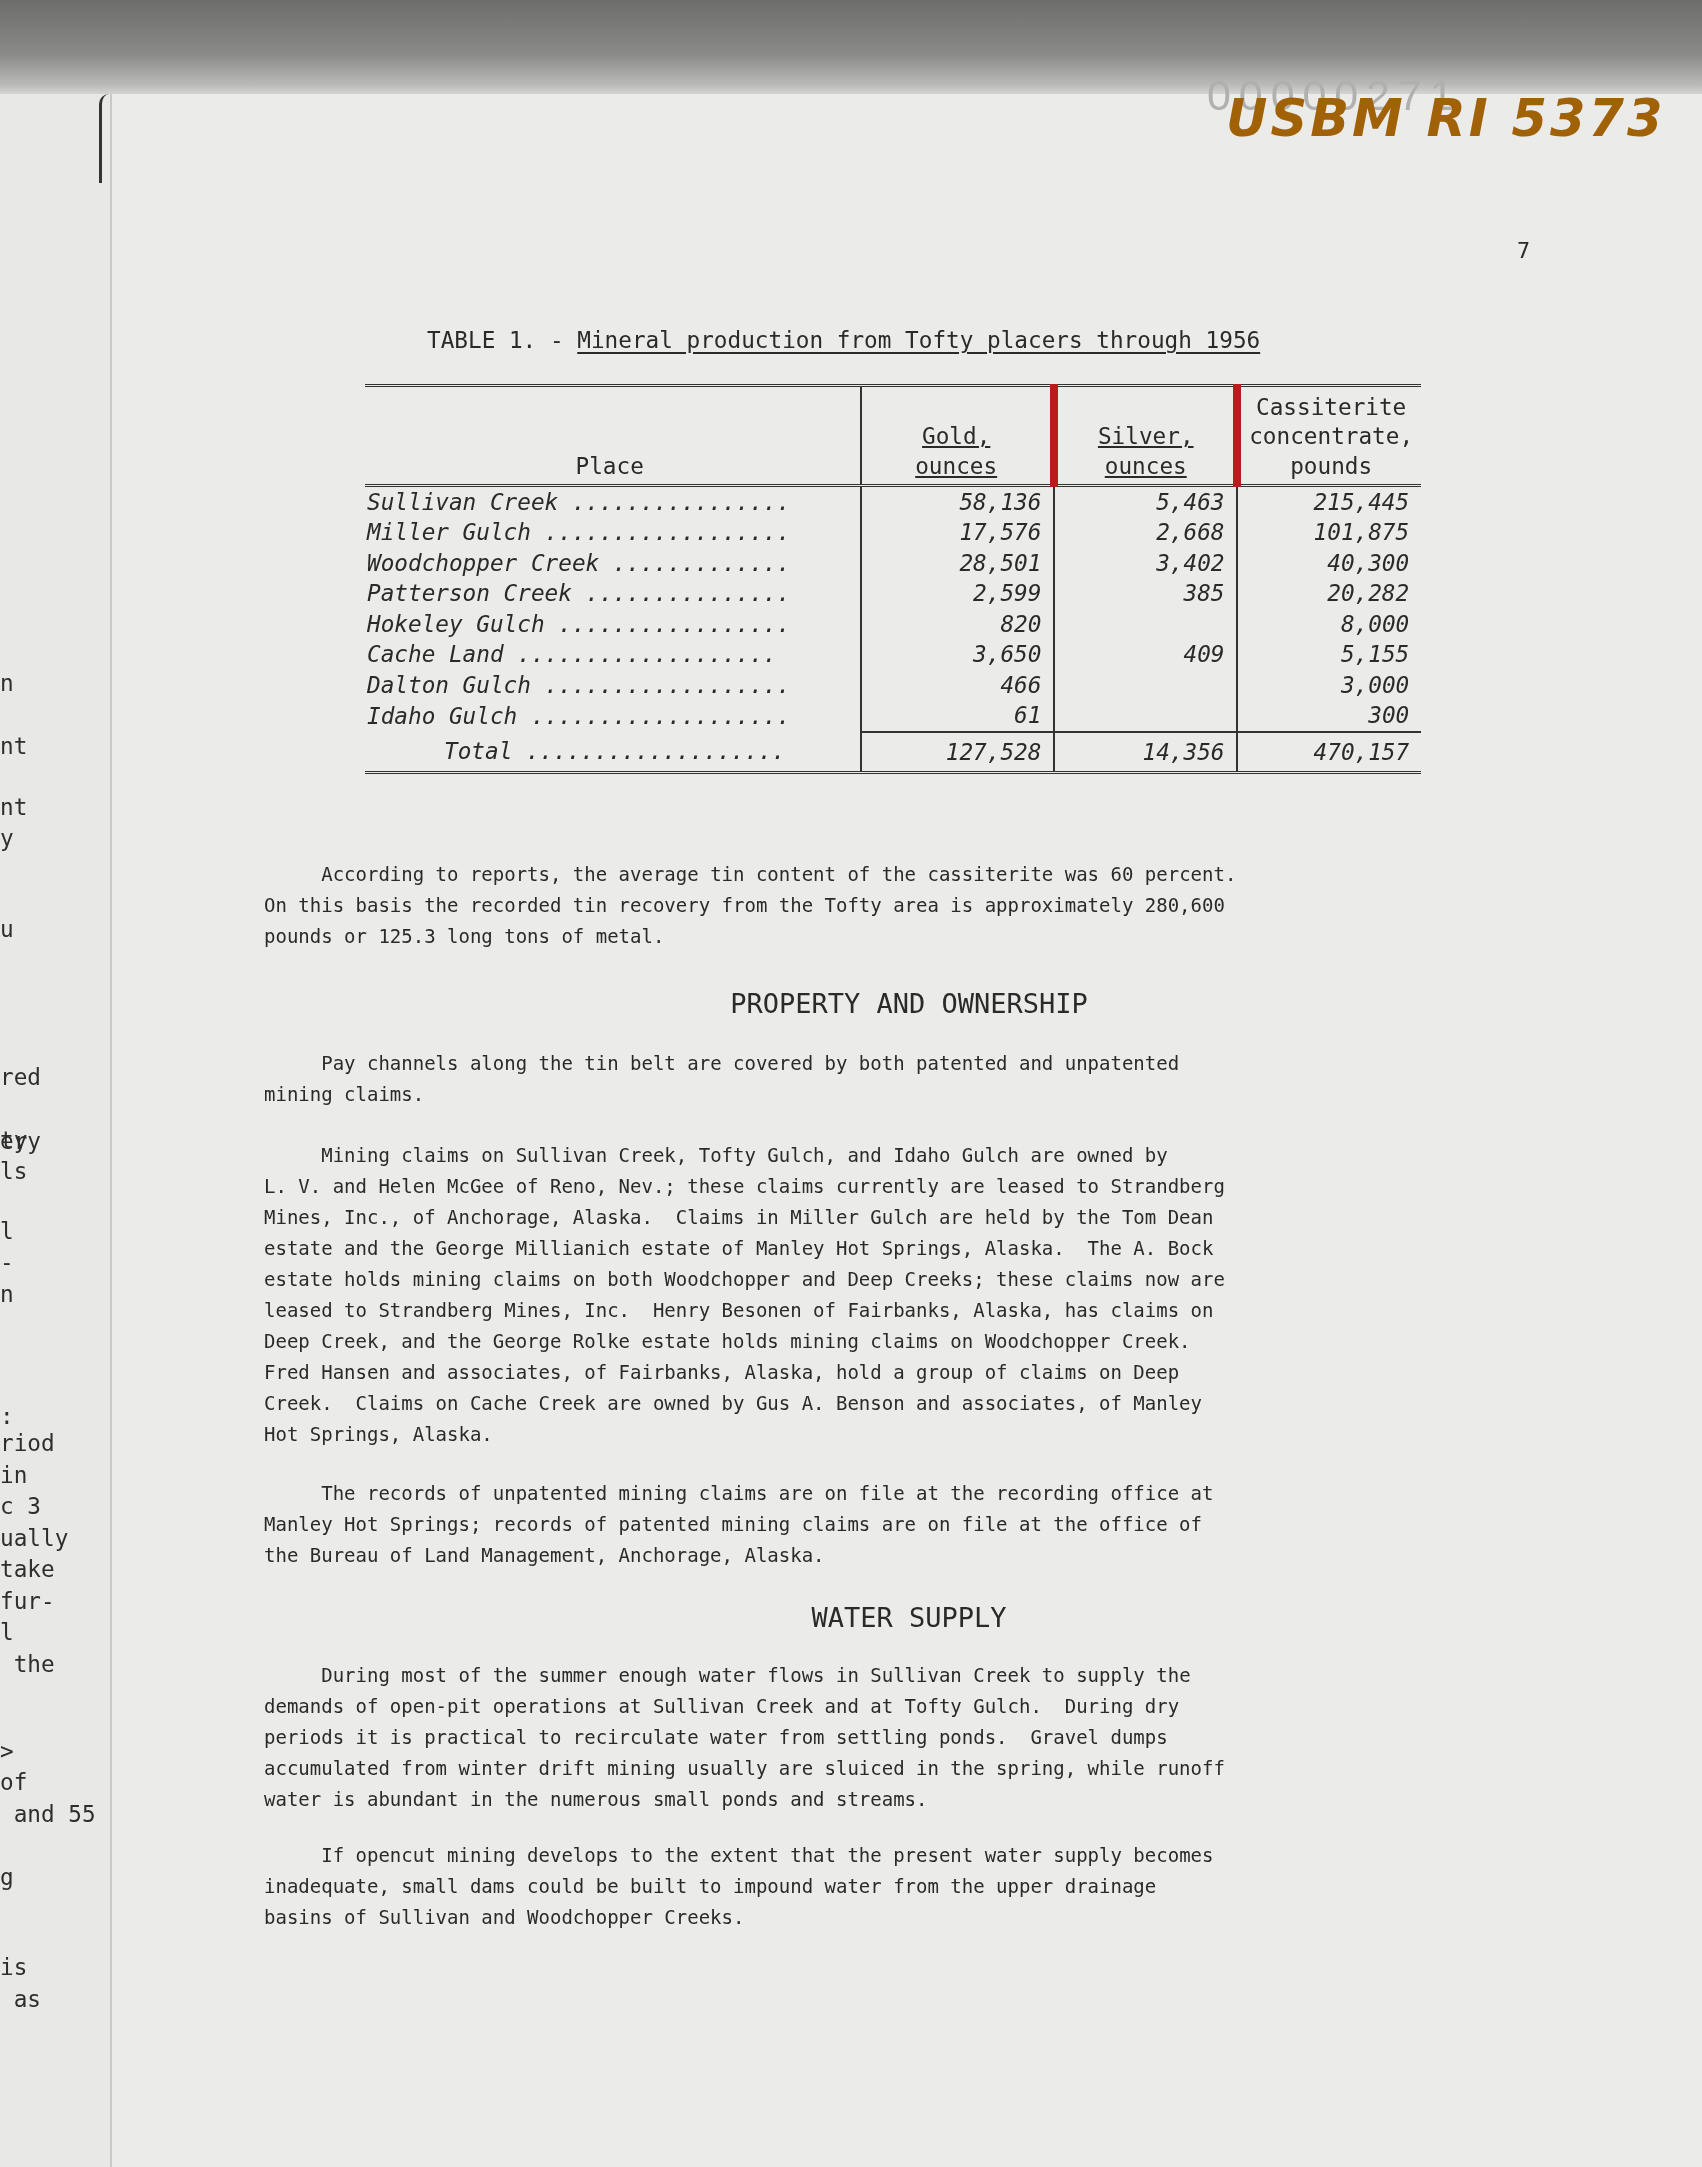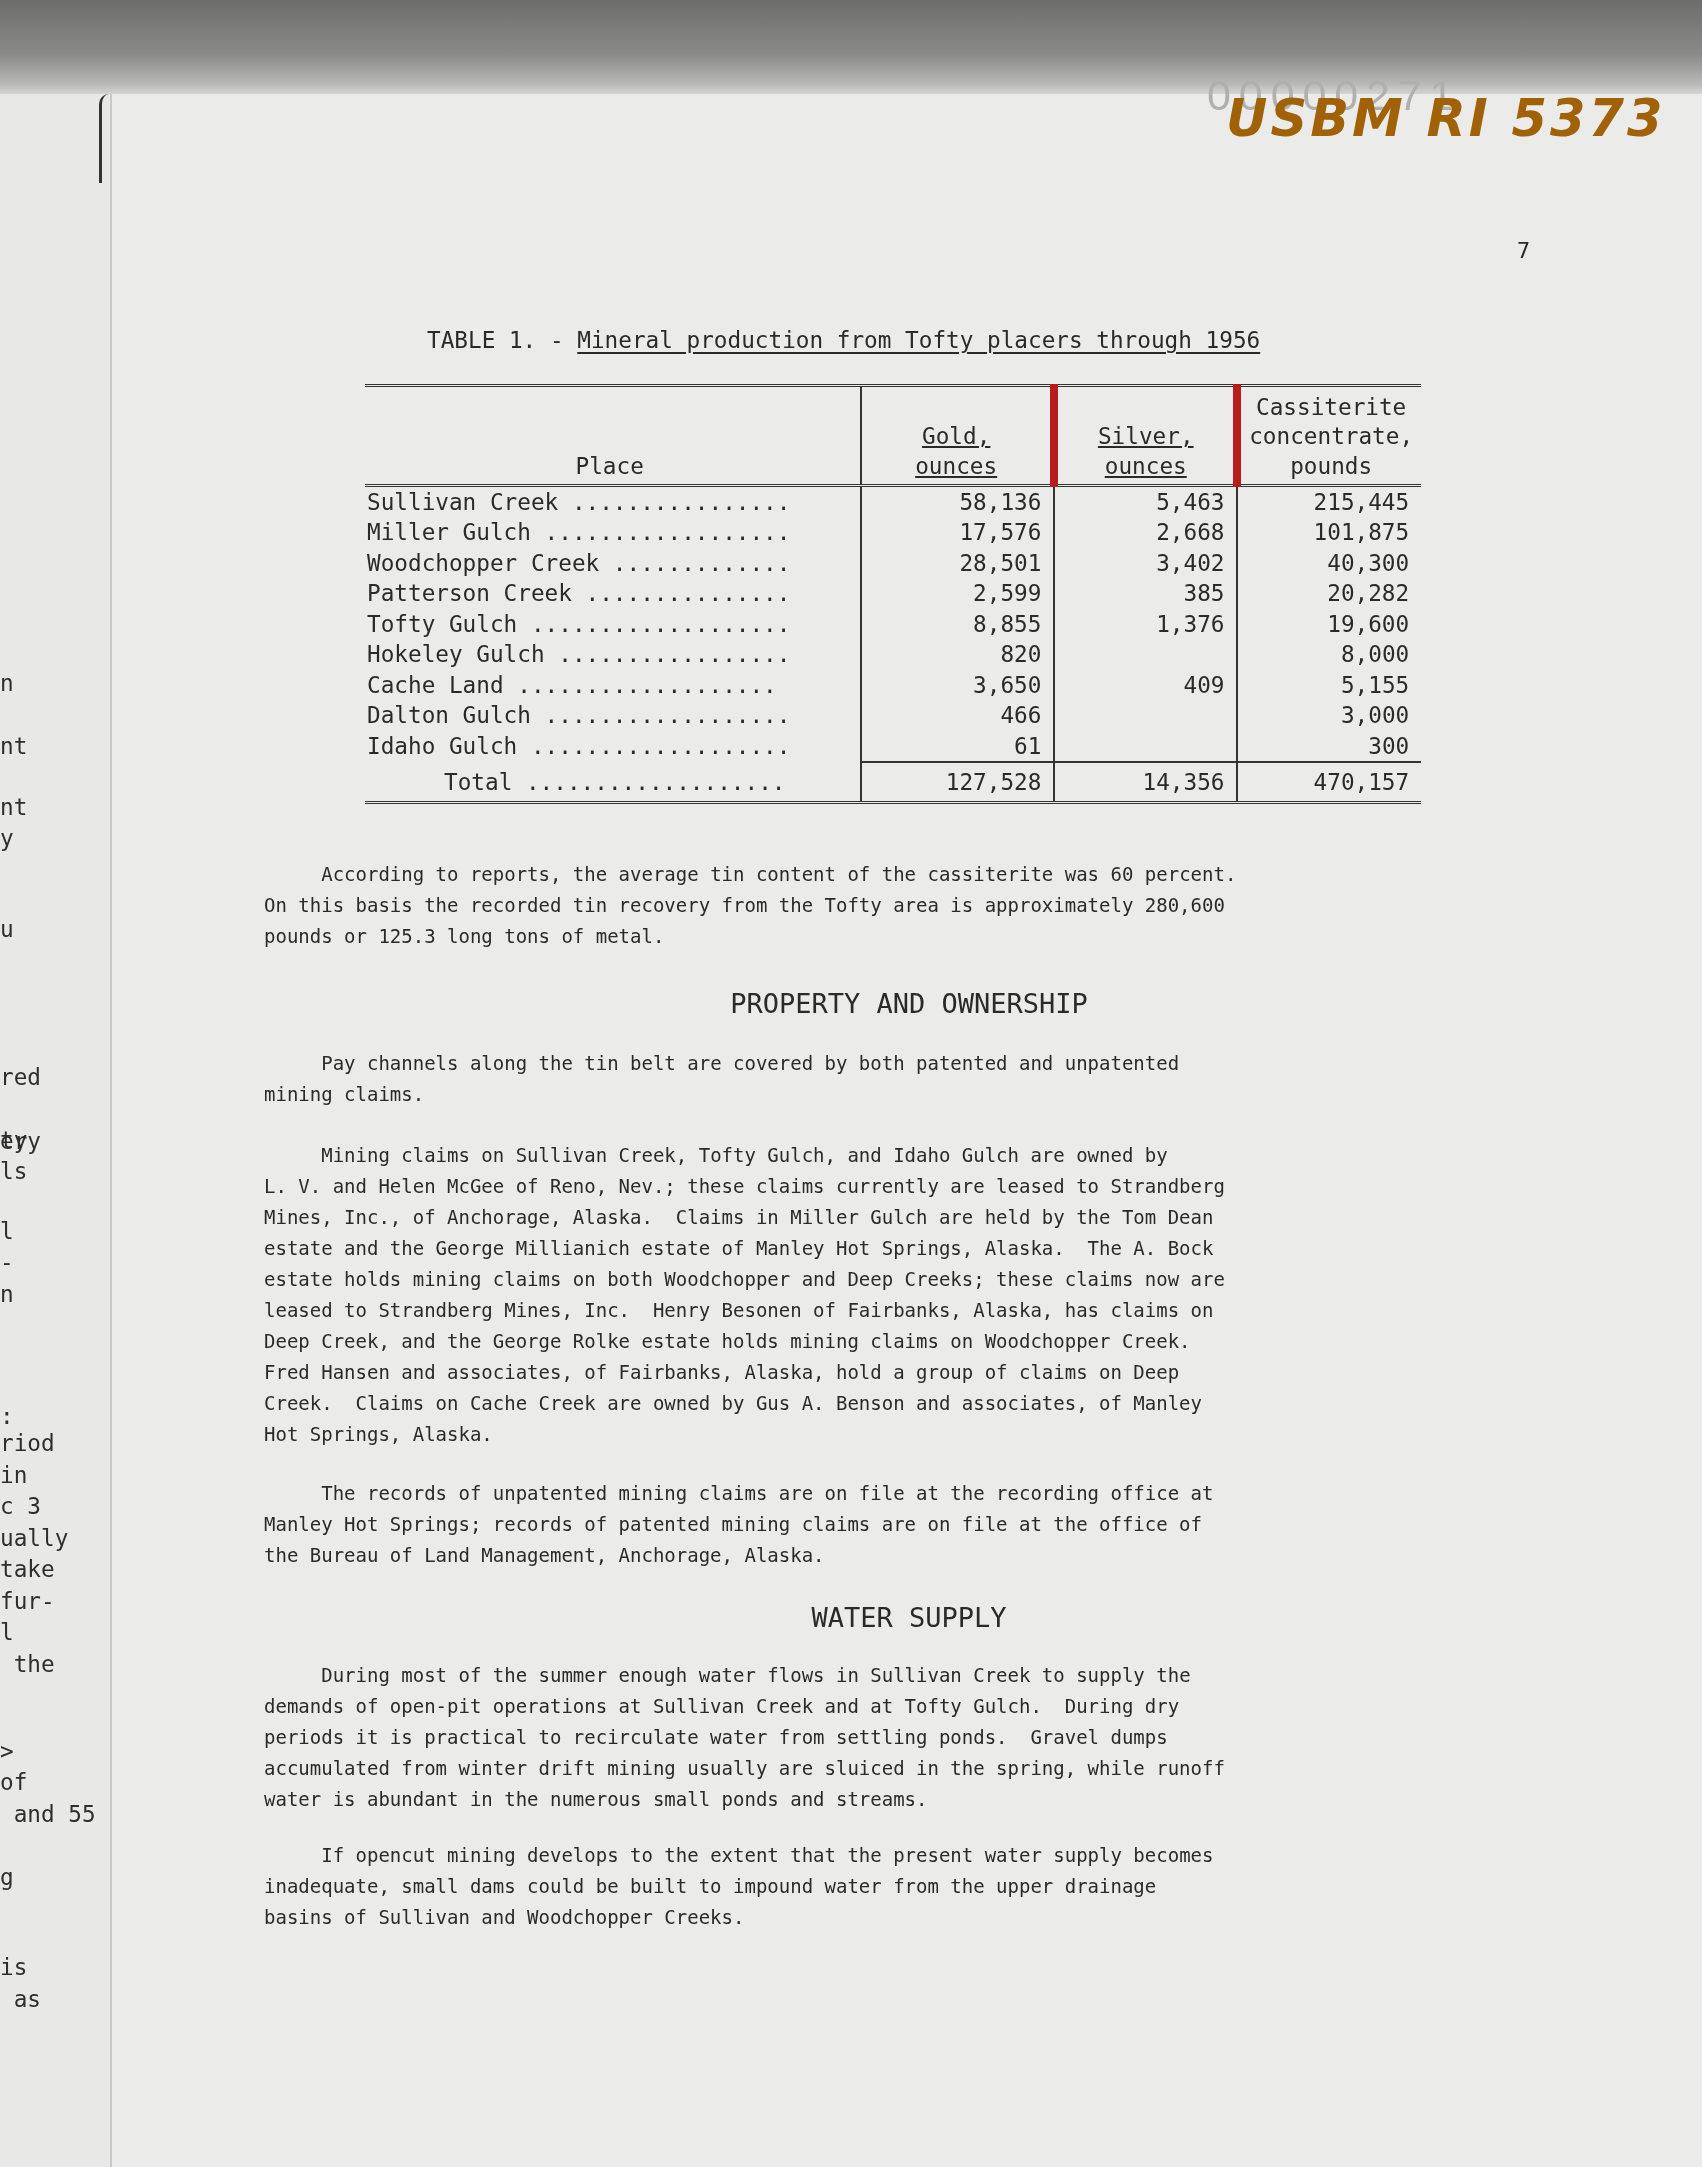--- a/index.html
+++ b/index.html
@@ -41,21 +41,21 @@
     .table-title u { text-decoration: underline; text-underline-offset: 3.9px; }
     table.prod {
       position: absolute; left: 365px; top: 384px; width: 1056px;
       border-collapse: collapse; font-size: 22.7px;
       border-top: 3px double #333; border-bottom: 3px double #333;
     }
     table.prod th {
       font-weight: normal; text-align: center; vertical-align: bottom; line-height: 29.6px;
       padding: 5.9px 7.9px 2px; border-bottom: 3px double #333;
     }
-    table.prod td { line-height: 30.5px; padding: 0 11.8px; white-space: nowrap; }
+    table.prod td { line-height: 30.5px; padding: 0 11.8px; white-space: nowrap; font-style: italic; }
     table.prod .c1 { border-right: 2px solid #333; text-align: left; padding-left: 2px; }
     table.prod .num { text-align: right; border-right: 2px solid #333; }
     table.prod .num:last-child { border-right: none; }
     table.prod th.c1 { text-align: center; }
     table.prod th.mid { border-right: 8px solid #b91c1c; text-decoration: underline; }
     table.prod tr.total td { border-top: 2px solid #333; padding-top: 3.9px; padding-bottom: 3.9px; }
     table.prod tr.total td.c1 { border-top: none; padding-left: 79px; }
     table.prod col.cplace { width: 497px; }
     .text {
       position: absolute; left: 264px; width: 1290px; font-size: 19px; line-height: 31px;
@@ -148,26 +148,20 @@
         <td class="num">3,402</td>
         <td class="num">40,300</td>
       </tr>
       <tr>
         <td class="c1">Patterson Creek ...............</td>
         <td class="num">2,599</td>
         <td class="num">385</td>
         <td class="num">20,282</td>
       </tr>
       <tr>
-        <td class="c1">Tofty Gulch ...................</td>
-        <td class="num">8,855</td>
-        <td class="num">1,376</td>
-        <td class="num">19,600</td>
-      </tr>
-      <tr>
         <td class="c1">Hokeley Gulch .................</td>
         <td class="num">820</td>
         <td class="num"></td>
         <td class="num">8,000</td>
       </tr>
       <tr>
         <td class="c1">Cache Land ...................</td>
         <td class="num">3,650</td>
         <td class="num">409</td>
         <td class="num">5,155</td>

